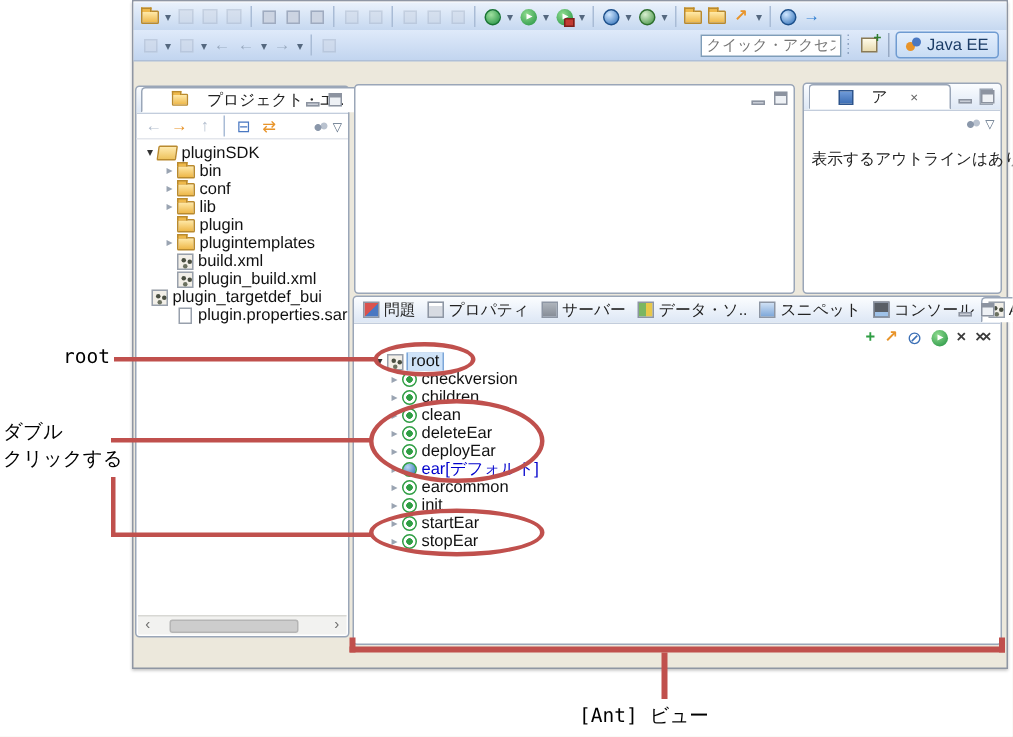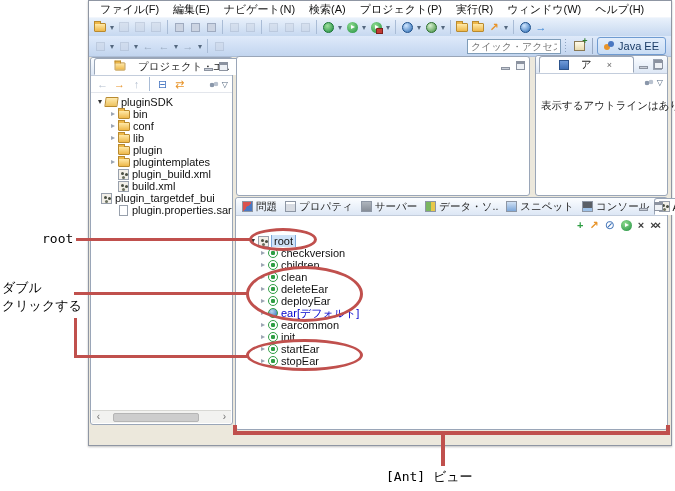--- a/index.html
+++ b/index.html
@@ -126,30 +126,20 @@
   .ann { position:absolute; z-index:50; }
   .aline { background:#c0504d; }
   .aellipse { border:3px solid #c0504d; border-radius:50%; background:transparent; }
   .atext { color:#000; font-size:13px; font-family:"DejaVu Sans Mono","Liberation Mono",monospace; white-space:nowrap; }
 </style>
 </head>
 <body>
 
 <div class="window">
 
-  <div class="menubar">
-    <span class="menu-item">ファイル(F)</span>
-    <span class="menu-item">編集(E)</span>
-    <span class="menu-item">ナビゲート(N)</span>
-    <span class="menu-item">検索(A)</span>
-    <span class="menu-item">プロジェクト(P)</span>
-    <span class="menu-item">実行(R)</span>
-    <span class="menu-item">ウィンドウ(W)</span>
-    <span class="menu-item">ヘルプ(H)</span>
-  </div>
 
   <div class="toolbar1">
     <span class="tbtn">
         <span class="s-folder"></span>
       </span>
     <span class="caret">▾</span>
     <span class="tbtn dis">
         <span class="s-box"></span>
       </span>
     <span class="tbtn dis">
@@ -309,26 +299,26 @@
         <span class="tlabel">plugin</span>
       </div>
       <div class="trow" style="padding-left:17px">
         <span class="arr">▸</span>
         <span class="i-folder"></span>
         <span class="tlabel">plugintemplates</span>
       </div>
       <div class="trow" style="padding-left:17px">
         <span class="arr"></span>
         <span class="i-antfile"></span>
-        <span class="tlabel">plugin_build.xml</span>
+        <span class="tlabel">build.xml</span>
       </div>
       <div class="trow" style="padding-left:17px">
         <span class="arr"></span>
         <span class="i-antfile"></span>
-        <span class="tlabel">build.xml</span>
+        <span class="tlabel">plugin_build.xml</span>
       </div>
       <div class="trow" style="">
         <span class="arr"></span>
         <span class="i-antfile"></span>
         <span class="tlabel">plugin_targetdef_bui</span>
       </div>
       <div class="trow" style="padding-left:17px">
         <span class="arr"></span>
         <span class="i-file"></span>
         <span class="tlabel">plugin.properties.sar</span>

